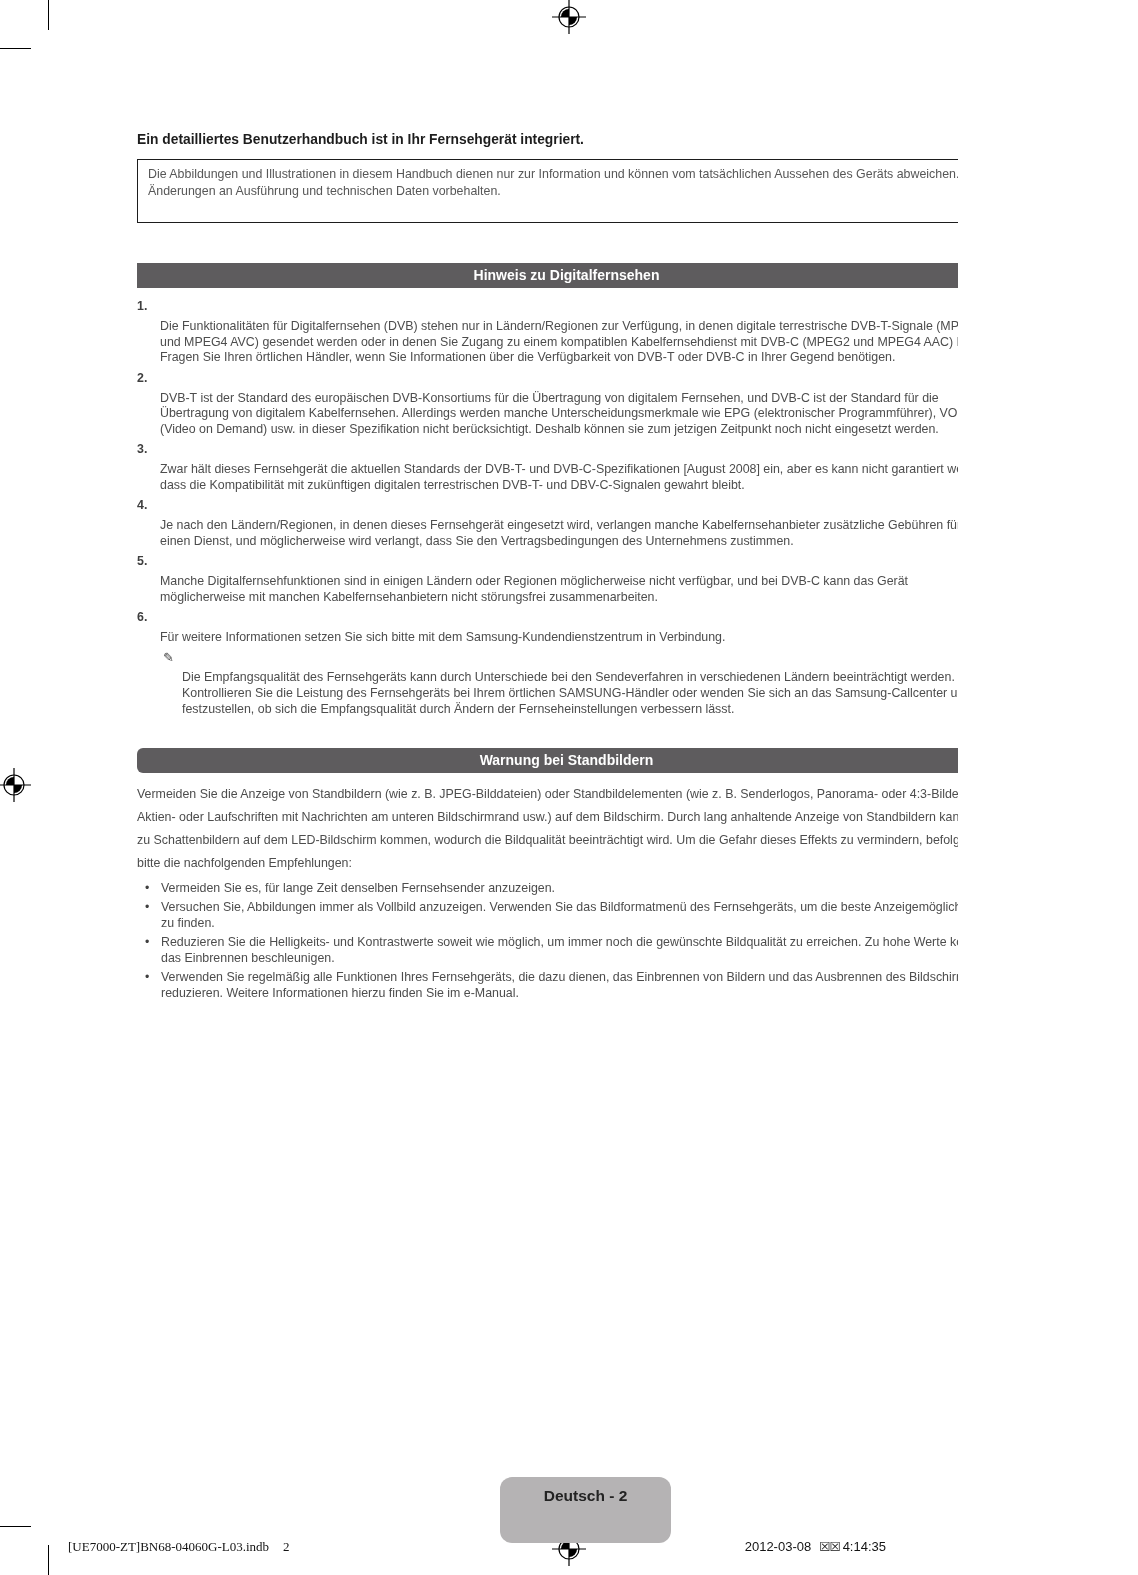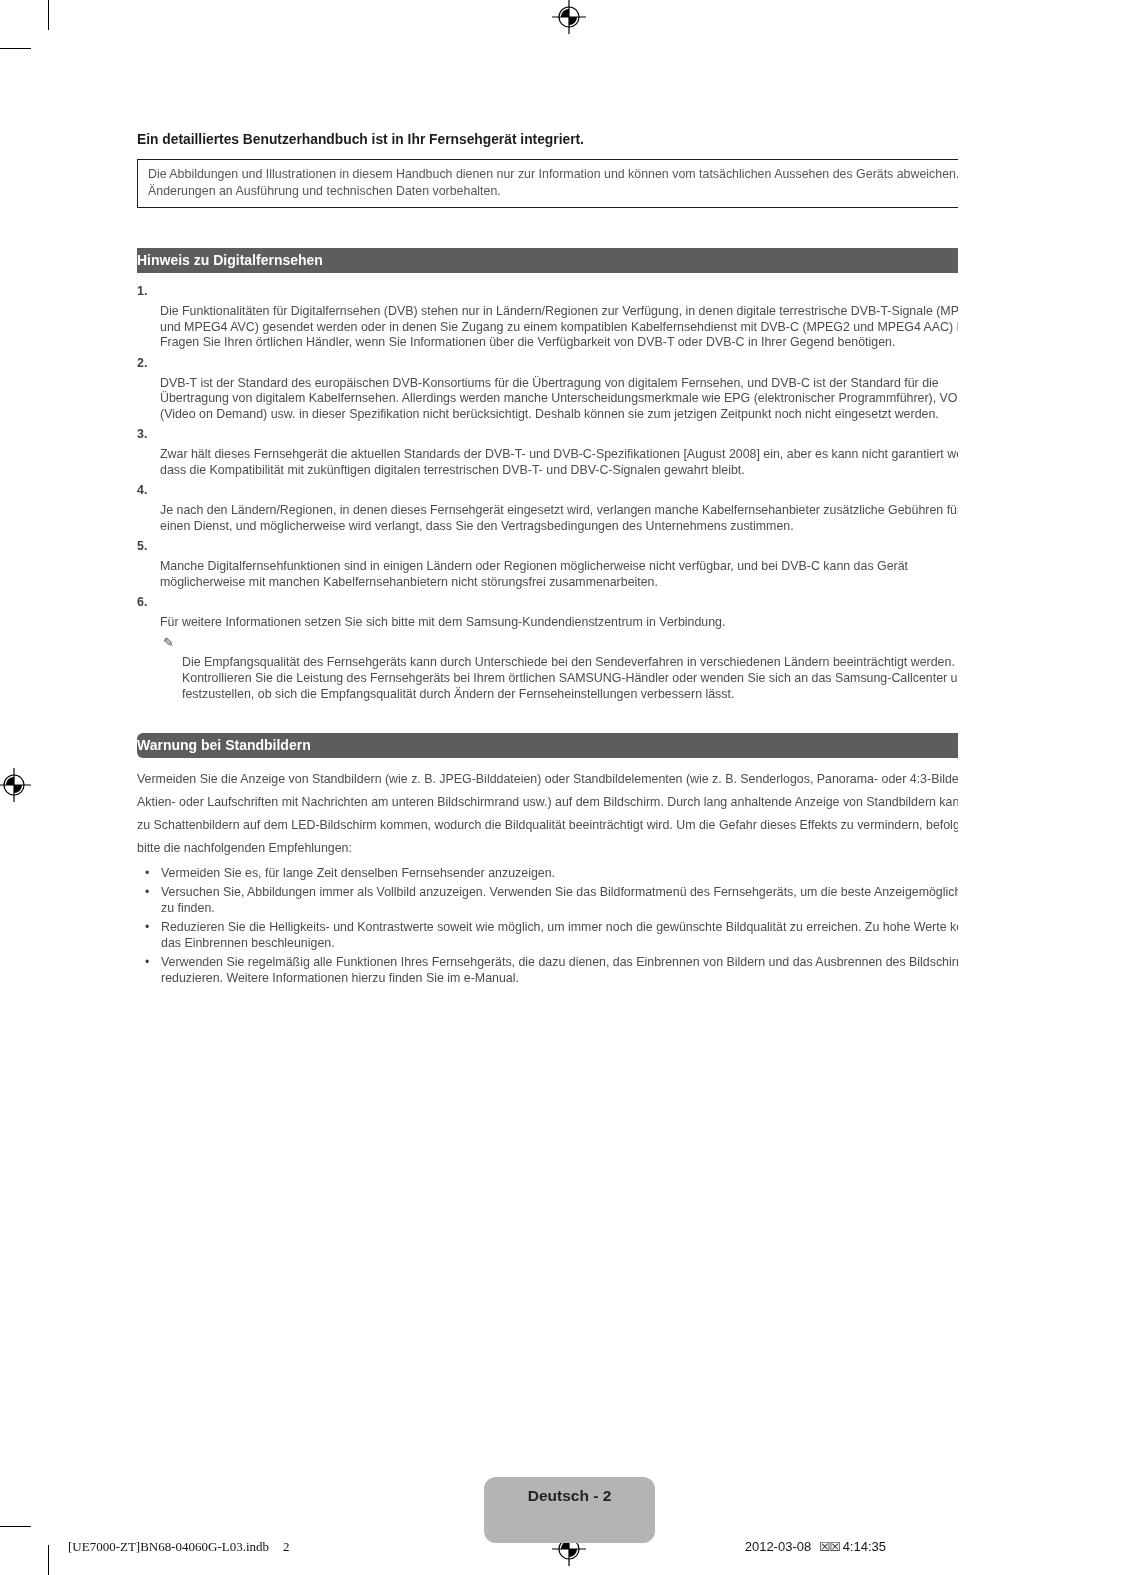--- a/index.html
+++ b/index.html
@@ -10,43 +10,43 @@
   
   .cm { position:absolute; background:#000; }
   .cm-v { width:1px; height:30px; }
   .cm-h { height:1px; width:31px; }
   
   .regmark { position:absolute; width:34px; height:34px; }
   
   .content { position:absolute; left:137px; top:130px; width:859px; }
   .intro-line { font-weight:bold; color:#1d1d1d; font-size:13.8px; line-height:20px; }
   .notice-box {
-    border:1px solid #1d1d1d; margin-top:9px; padding:6px 10px 8px 10px;
+    border:1px solid #1d1d1d; margin-top:9px; padding:6px 10px 23px 10px;
     font-size:12.4px; line-height:16.5px; color:#575757;
   }
   .section-bar {
-    background:#5e5c5e; color:#ffffff; font-weight:bold;
+    background:#5e5c5e; color:#ffffff; text-align:center; font-weight:bold;
     font-size:14px; height:25px; line-height:25px;
   }
   .bar1 { margin-top:40px; }
   .bar2 { margin-top:31px;border-radius:6px; }
   .num-list { margin-top:11px; font-size:12.4px; line-height:15.7px; }
   .num-item { display:flex; margin-bottom:4.5px; }
   .num { width:23px; flex:none; font-weight:bold; color:#3f3f3f; }
   .itext { flex:1;margin-top:20px; }
   .note-row { display:flex; margin-left:26px; margin-top:1px; font-size:12.4px; line-height:15.7px; }
   .pencil { width:19px; flex:none; font-size:13px; color:#3f3f3f; }
   .para { margin-top:10px; font-size:12.4px; line-height:23px; }
   .bullets { margin-top:6px; font-size:12.4px; line-height:15.7px; }
   .bullet-item { display:flex; margin-bottom:3.5px; }
   .bdot { width:16px; margin-left:8px; flex:none; color:#3f3f3f; }
   .btext { flex:1; }
   
   .page-label-box {
-    position:absolute; left:484px; top:1477px; width:171px; height:66px;
+    position:absolute; left:500px; top:1477px; width:171px; height:66px;
     background:#b5b3b4; border-radius:12px; text-align:center;
   }
   .page-label { display:inline-block; margin-top:10px; font-weight:bold; font-size:15.5px; color:#232323; }
   .imprint-left {
     position:absolute; left:68px; top:1539px;
     font-family:"Liberation Serif", serif; font-size:13px; color:#141414;
   }
   .imprint-left .fpage { margin-left:14px; }
   .imprint-right {
     position:absolute; right:72px; top:1539px;

